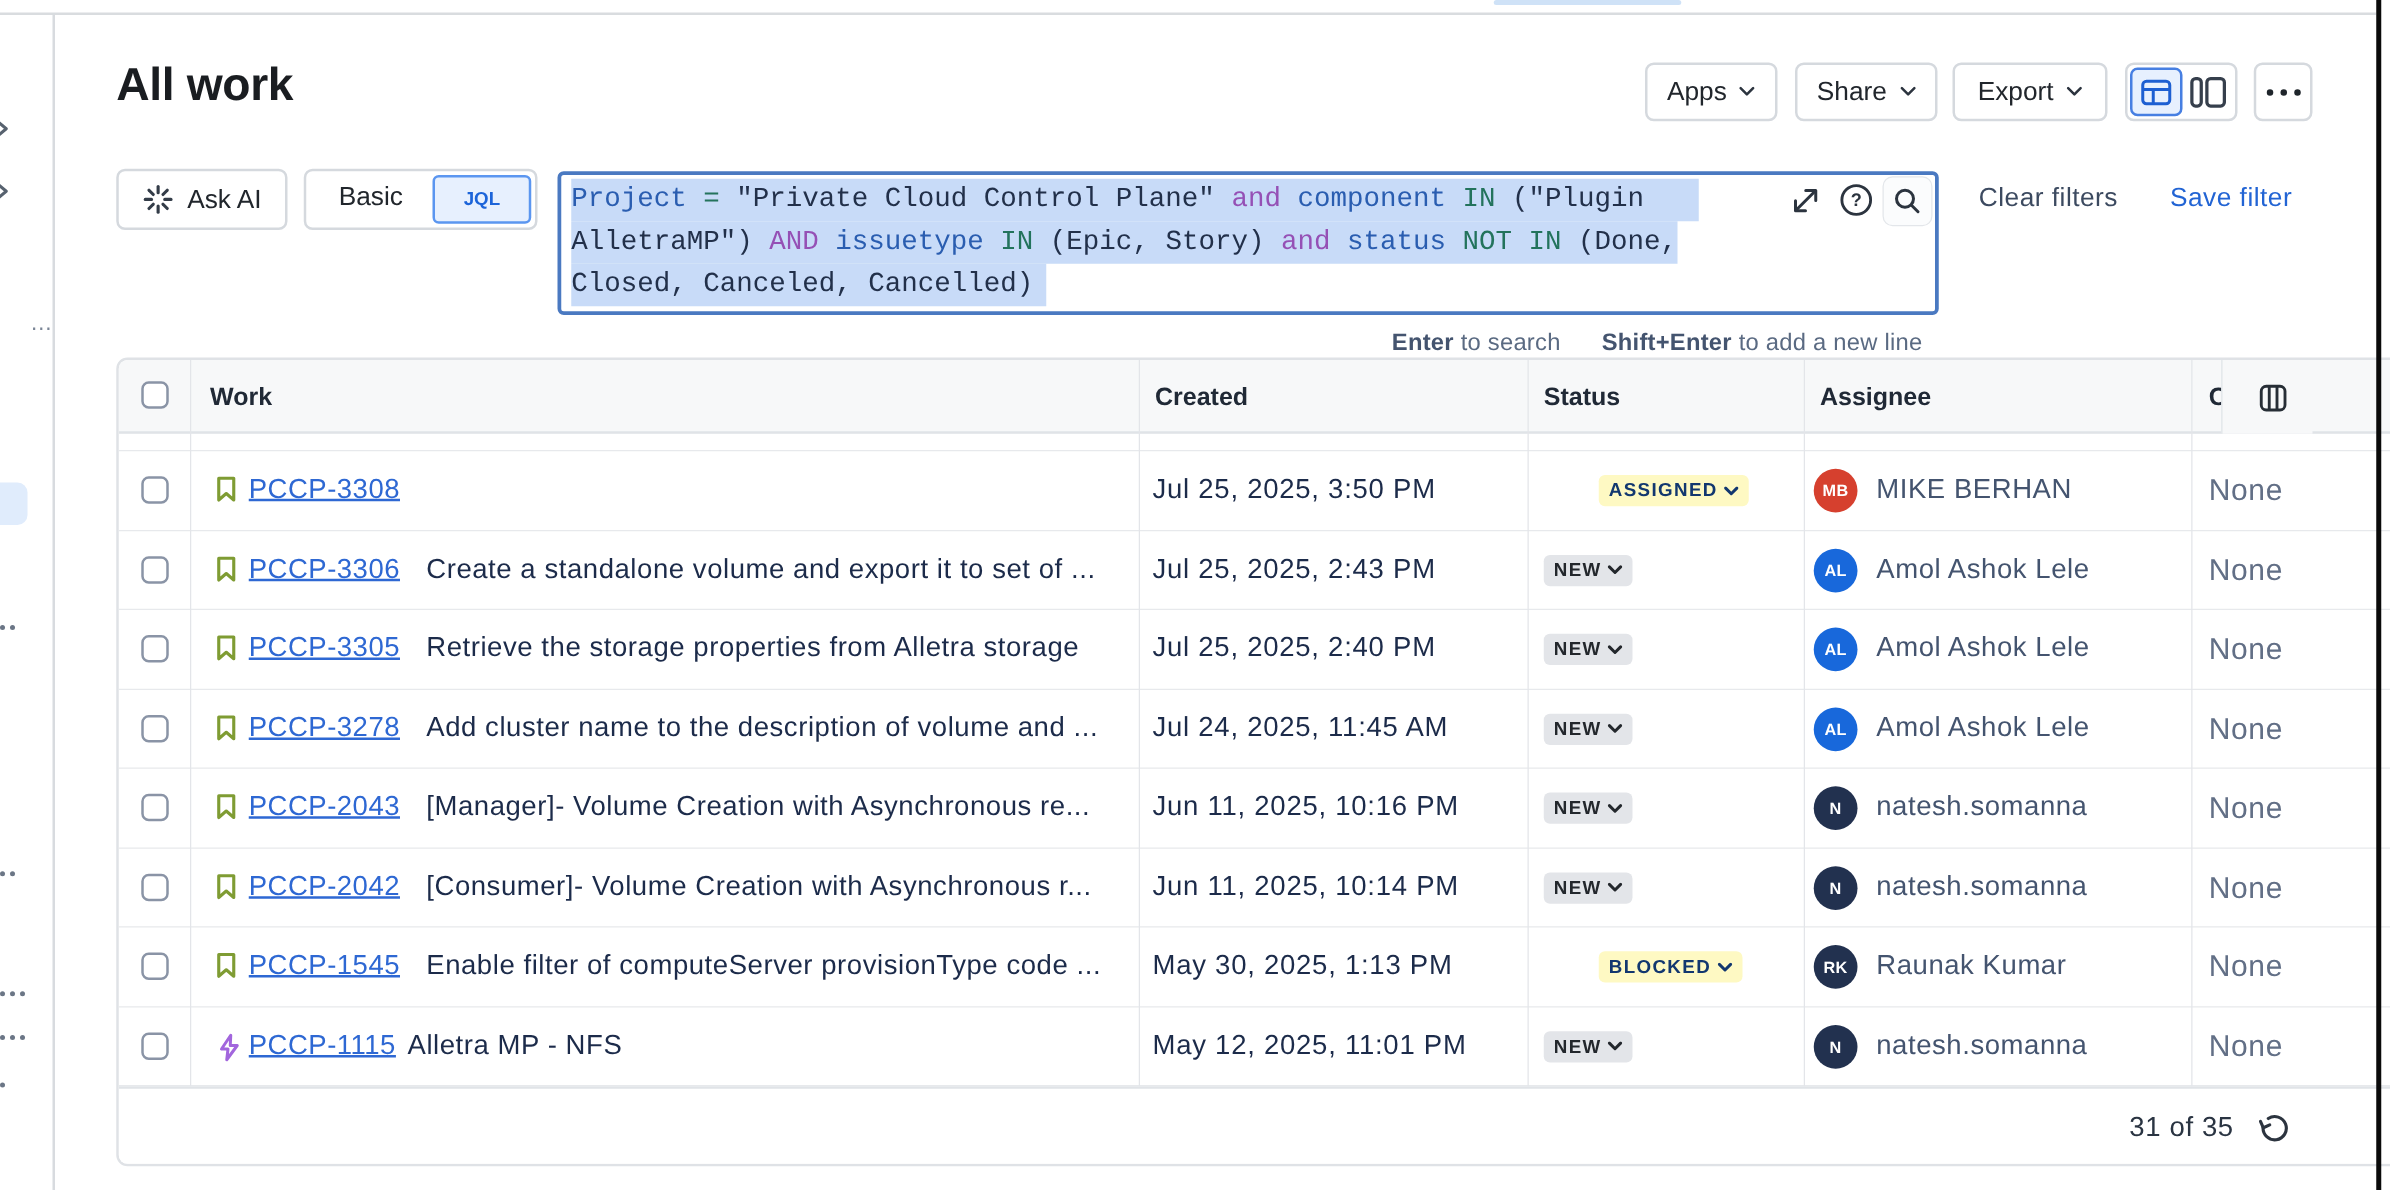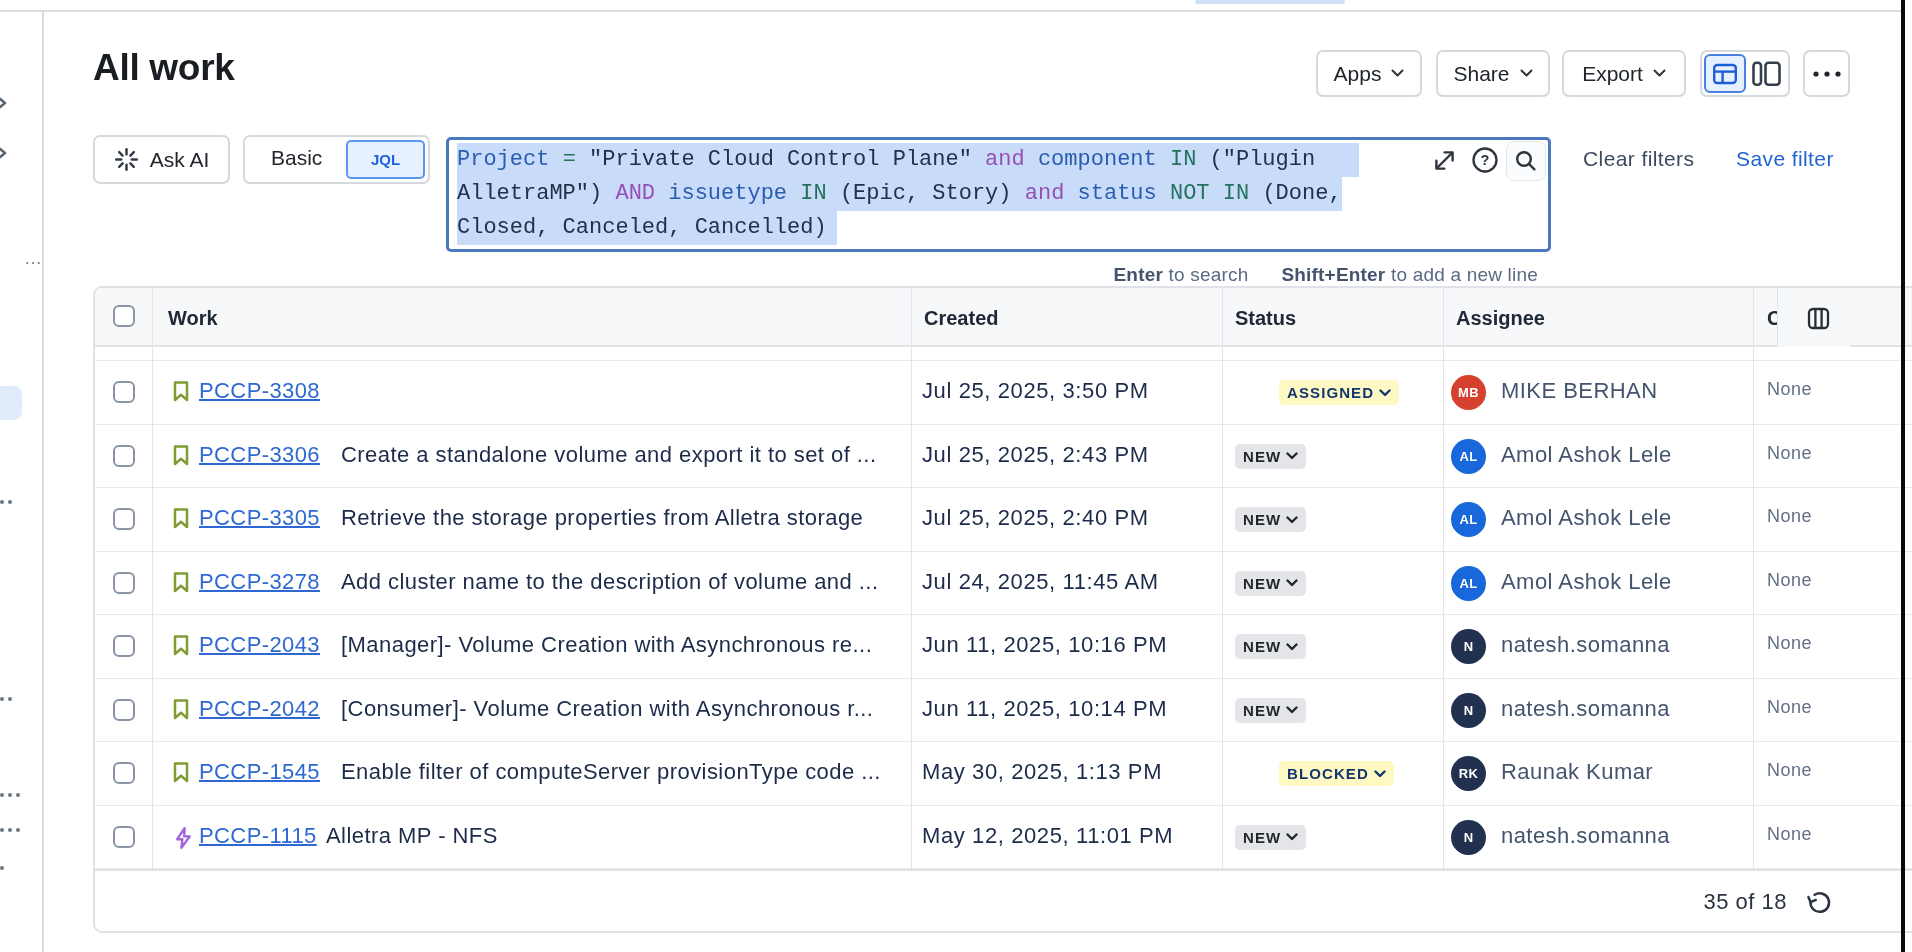--- a/index.html
+++ b/index.html
@@ -47,21 +47,21 @@
 #sliver { position:absolute; left:0; top:59px; width:100%; height:14px; border-bottom:1px solid #e7e9ec; }
 .row { position:absolute; left:0; width:100%; height:63.5px; border-bottom:1px solid #e7e9ec; }
 .lnk { position:absolute; top:17px; font-size:22px; letter-spacing:0.4px; color:#2e68d3; text-decoration:underline; text-decoration-thickness:1.5px; }
 .summ { position:absolute; top:17px; font-size:22px; letter-spacing:0.45px; color:#1c2b4a; }
 .date { position:absolute; left:827px; top:17px; font-size:22px; letter-spacing:0.6px; color:#1c2b4a; }
 .chip { position:absolute; left:1140px; top:19px; height:25px; border-radius:5px; display:flex; align-items:center; gap:5px; padding:0 8px; font-size:15px; font-weight:700; letter-spacing:1.1px; }
 .chip.blue { background:#fef9c3; color:#12376f;margin-left:44px; }
 .chip.gray { background:#e3e5e9; color:#23272c; }
 .av { position:absolute; left:1356px; top:14px; width:35px; height:35px; border-radius:50%; color:#fff; font-size:13px; font-weight:700; display:flex; align-items:center; justify-content:center; letter-spacing:0.3px; }
 .nm { position:absolute; left:1406px; top:17px; font-size:22px; letter-spacing:0.45px; color:#44546f; }
-.none { position:absolute; left:1672px; top:18px; font-size:18px; letter-spacing:0.5px; color:#626f86; }
+.none { position:absolute; left:1672px; top:18px; font-size:24px; letter-spacing:0.5px; color:#626f86; }
 #tfoot { position:absolute; left:0; top:581px; width:100%; height:62px; border-top:2px solid #e0e3e7; background:#fff; }
 #count { position:absolute; left:1450px; top:18px; width:242px; text-align:right; font-size:22px; letter-spacing:0.5px; color:#2a3442; }
 </style>
 </head>
 <body>
 <div id="topblue" class="abs"></div>
 <div id="topline" class="abs"></div>
 <div id="sideborder" class="abs"></div>
 <div id="sidebits" class="abs" style="left:0; top:0; width:42px; height:952px; overflow:hidden;">
   <svg style="position:absolute; left:-3px; top:96px;" width="10" height="14" viewBox="0 0 10 14">
@@ -302,21 +302,21 @@
     <div class="summ" style="left:231px;">Alletra MP - NFS</div>
     <div class="date">May 12, 2025, 11:01 PM</div>
     <div class="chip gray">NEW <svg width="12" height="8" viewBox="0 0 12 8">
           <polyline points="1.5,1.5 6,6 10.5,1.5" fill="none" stroke="currentColor" stroke-width="2.4" stroke-linecap="round" stroke-linejoin="round"></polyline>
         </svg></div>
     <div class="av" style="background:#22314f;">N</div>
     <div class="nm">natesh.somanna</div>
     <div class="none">None</div>
   </div>
   <div id="tfoot">
-    <div id="count">35 of 18</div>
+    <div id="count">31 of 35</div>
     <svg style="position:absolute; left:1711px; top:19px;" width="26" height="26" viewBox="0 0 26 26">
         <g transform="rotate(-28 13 13)">
           <path d="M6.0,8.0 A 9.3,9.3 0 1 0 13,3.7" fill="none" stroke="#2c343f" stroke-width="2.5" stroke-linecap="round"></path>
           <polyline points="6.4,2.8 6.0,8.4 11.6,8.8" fill="none" stroke="#2c343f" stroke-width="2.5" stroke-linecap="round" stroke-linejoin="round"></polyline>
         </g>
       </svg>
   </div>
 </div>
 <div id="blackbar" class="abs"></div>
 

